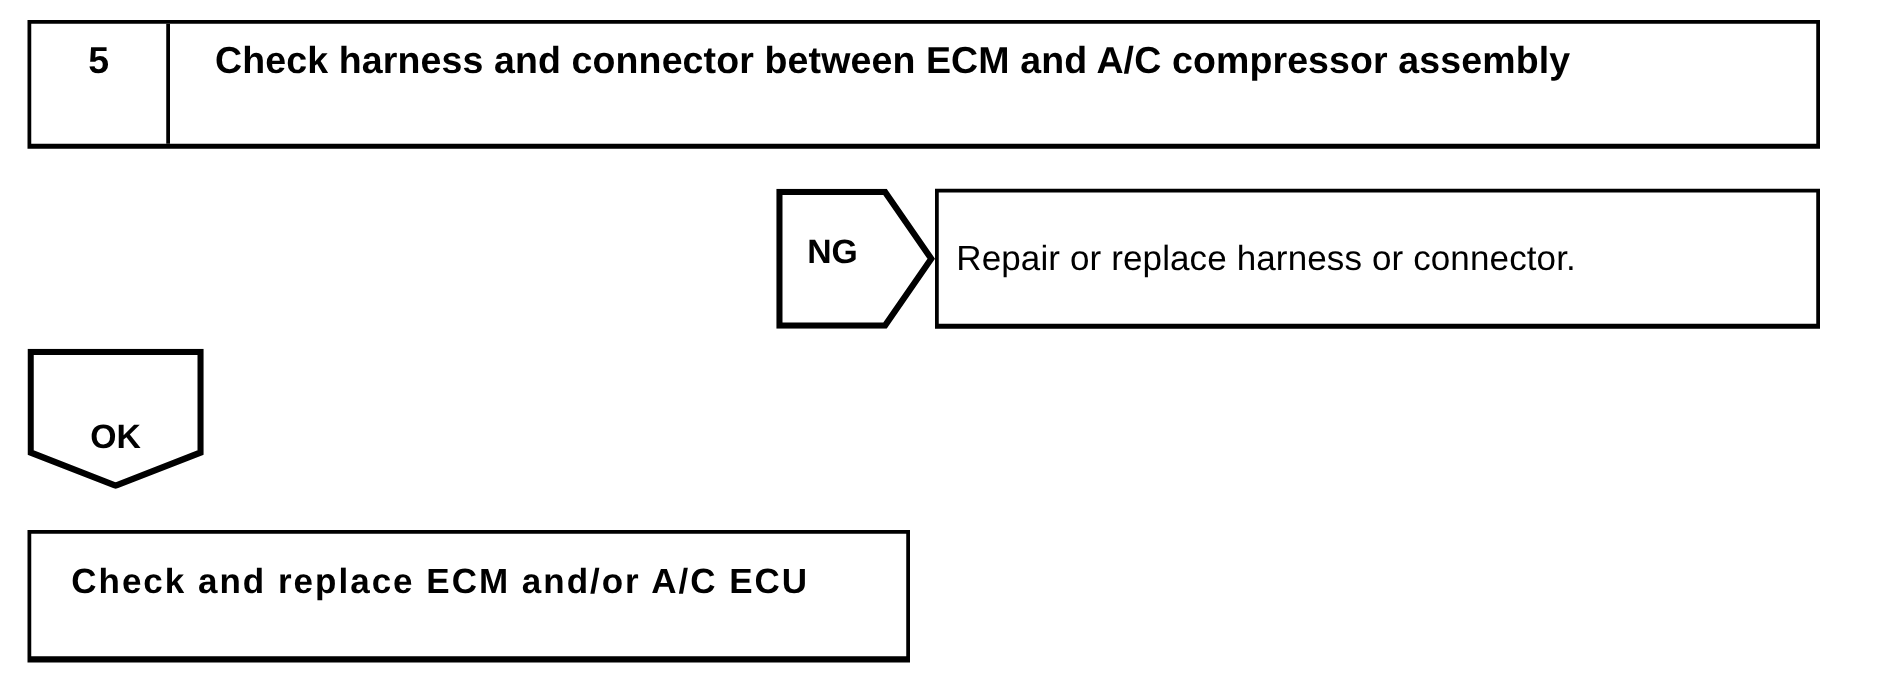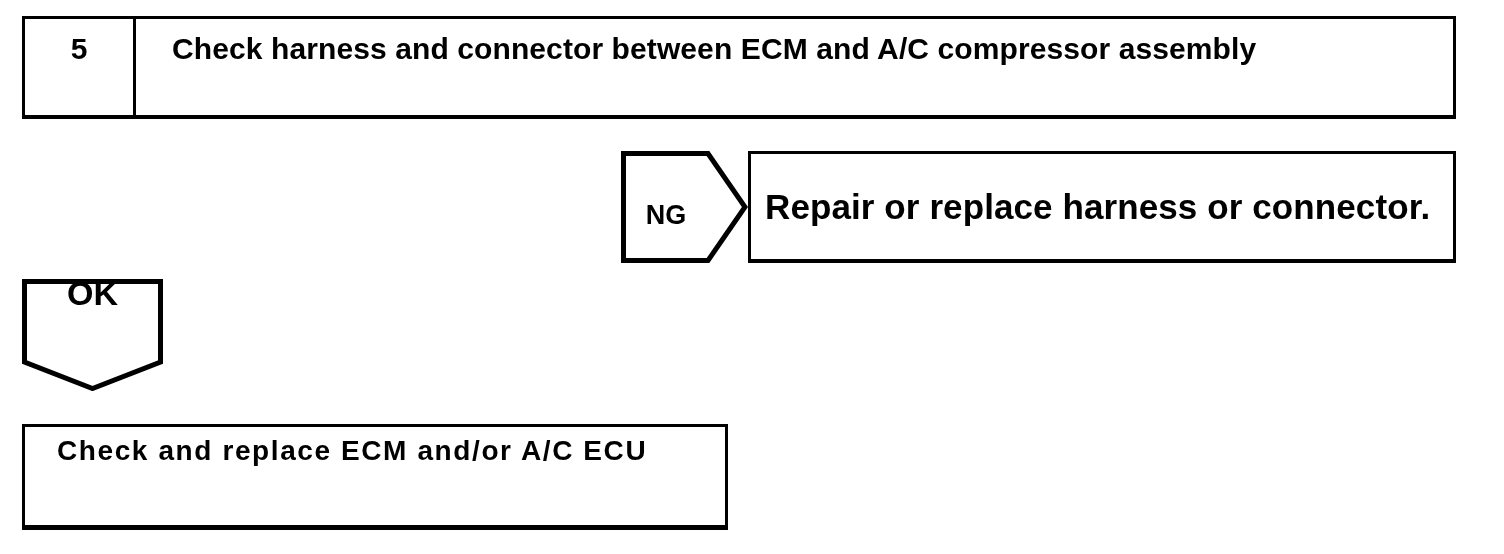--- a/index.html
+++ b/index.html
@@ -80,21 +80,21 @@
     height: 112px;
   }
   .ng-chevron svg {
     display: block;
     width: 127px;
     height: 112px;
   }
   .ng-label {
     position: absolute;
     left: 621px;
-    top: 151px;
+    top: 137px;
     width: 90px;
     height: 128px;
     display: flex;
     align-items: center;
     justify-content: center;
     font-size: 27px;
     font-weight: bold;
     line-height: 28px;
     pointer-events: none;
   }
@@ -108,22 +108,22 @@
     height: 112px;
     box-sizing: border-box;
     border: 3px solid #000;
     border-bottom-width: 4px;
     background: #fff;
     display: flex;
     align-items: center;
     padding-left: 14px;
   }
   .ng-result-text {
-    font-size: 35px;
-    font-weight: bold;
+    font-size: 28px;
+    font-weight: normal;
     line-height: 30px;
     letter-spacing: 0.1px;
     white-space: nowrap;
   }
 
   
   .ok-pentagon {
     position: absolute;
     left: 22px;
     top: 279px;
@@ -135,40 +135,40 @@
     width: 141px;
     height: 112px;
   }
   .ok-label {
     position: absolute;
     left: 22px;
     top: 279px;
     width: 141px;
     height: 84px;
     display: flex;
-    align-items: flex-start;
+    align-items: flex-end;
     justify-content: center;
-    font-size: 34px;
+    font-size: 27px;
     font-weight: bold;
     line-height: 28px;
     pointer-events: none;
   }
 
   
   .final-box {
     position: absolute;
     left: 22px;
     top: 424px;
     width: 706px;
     height: 106px;
     box-sizing: border-box;
     border: 3px solid #000;
     border-bottom-width: 5px;
     background: #fff;
-    padding: 8px 0 0 32px;
+    padding: 22px 0 0 32px;
   }
   .final-line {
     font-size: 28px;
     font-weight: bold;
     line-height: 31px;
     white-space: nowrap;
     display: block;
   }
   .final-line-1 {
     letter-spacing: 1.6px;

